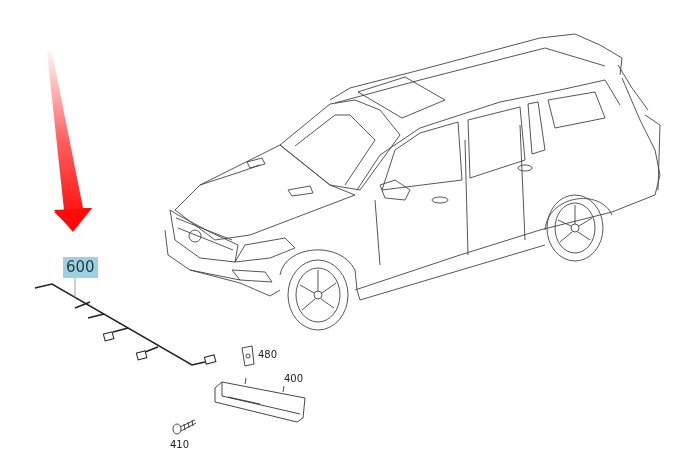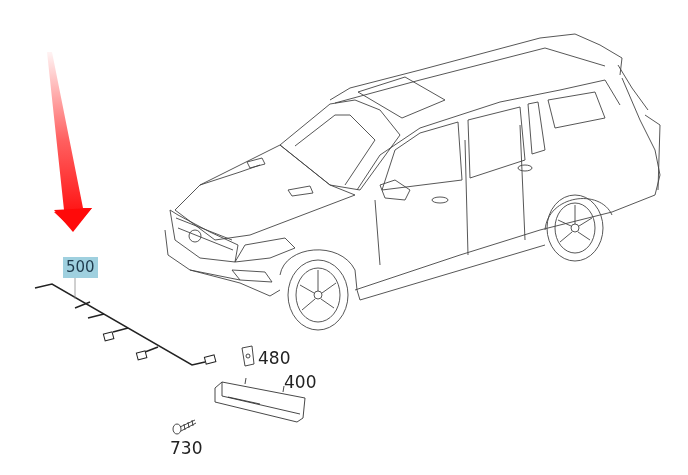--- a/index.html
+++ b/index.html
@@ -1,20 +1,20 @@
 <!DOCTYPE html>
 <html><head>
 <meta charset="utf-8">
 <style>
   html, body { margin: 0; padding: 0; background: #ffffff; }
   body { width: 688px; height: 475px; position: relative; overflow: hidden;
          font-family: "DejaVu Sans", "Liberation Sans", sans-serif; }
   .canvas { position: absolute; left: 0; top: 0; width: 688px; height: 475px; }
   svg { position: absolute; left: 0; top: 0; }
-  .label { position: absolute; font-size: 17px; color: #222; line-height: 1; }
+  .label { position: absolute; font-size: 10px; color: #222; line-height: 1; }
   .callout-box { position: absolute; background: #9fd0df; color: #1f3b4d;
                  font-size: 15px; padding: 2px 3px; line-height: 1.1; }
 </style>
 </head>
 <body>
 
 <div class="canvas">
 
   <svg width="688" height="475" viewBox="0 0 688 475">
     <defs>
@@ -116,17 +116,17 @@
       <path d="M228,397 L260,404"></path>
       <path d="M245,384 L246,378 M283,392 L284,386"></path>
     </g>
 
     <g fill="none" stroke="#333" stroke-width="0.9">
       <ellipse cx="177" cy="429" rx="4" ry="5"></ellipse>
       <path d="M180,427 L195,420 M181,431 L196,423 M184,424 L185,430 M188,422 L189,428 M192,420 L193,426"></path>
     </g>
   </svg>
 
-  <div class="callout-box" style="left:63px; top:257px;">500</div>
+  <div class="callout-box" style="left:63px; top:257px;">600</div>
   <div class="label" style="left:258px; top:350px;">480</div>
   <div class="label" style="left:284px; top:374px;">400</div>
-  <div class="label" style="left:170px; top:440px;">730</div>
+  <div class="label" style="left:170px; top:440px;">410</div>
 </div>
 
 </body></html>

